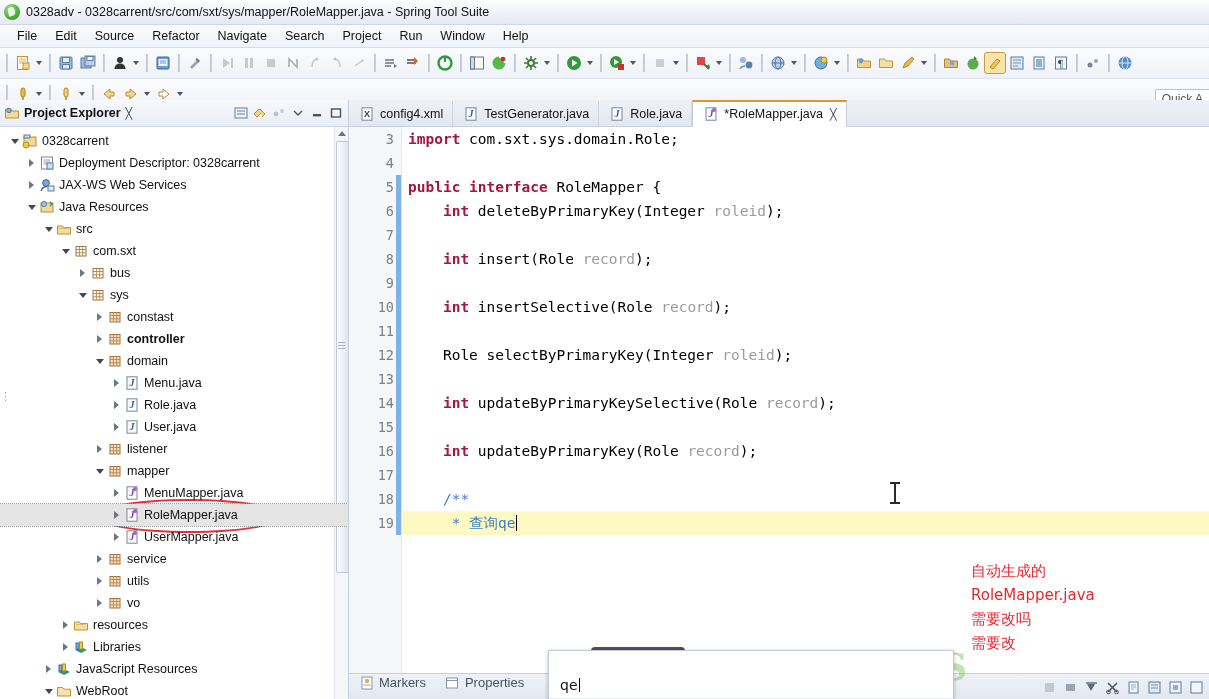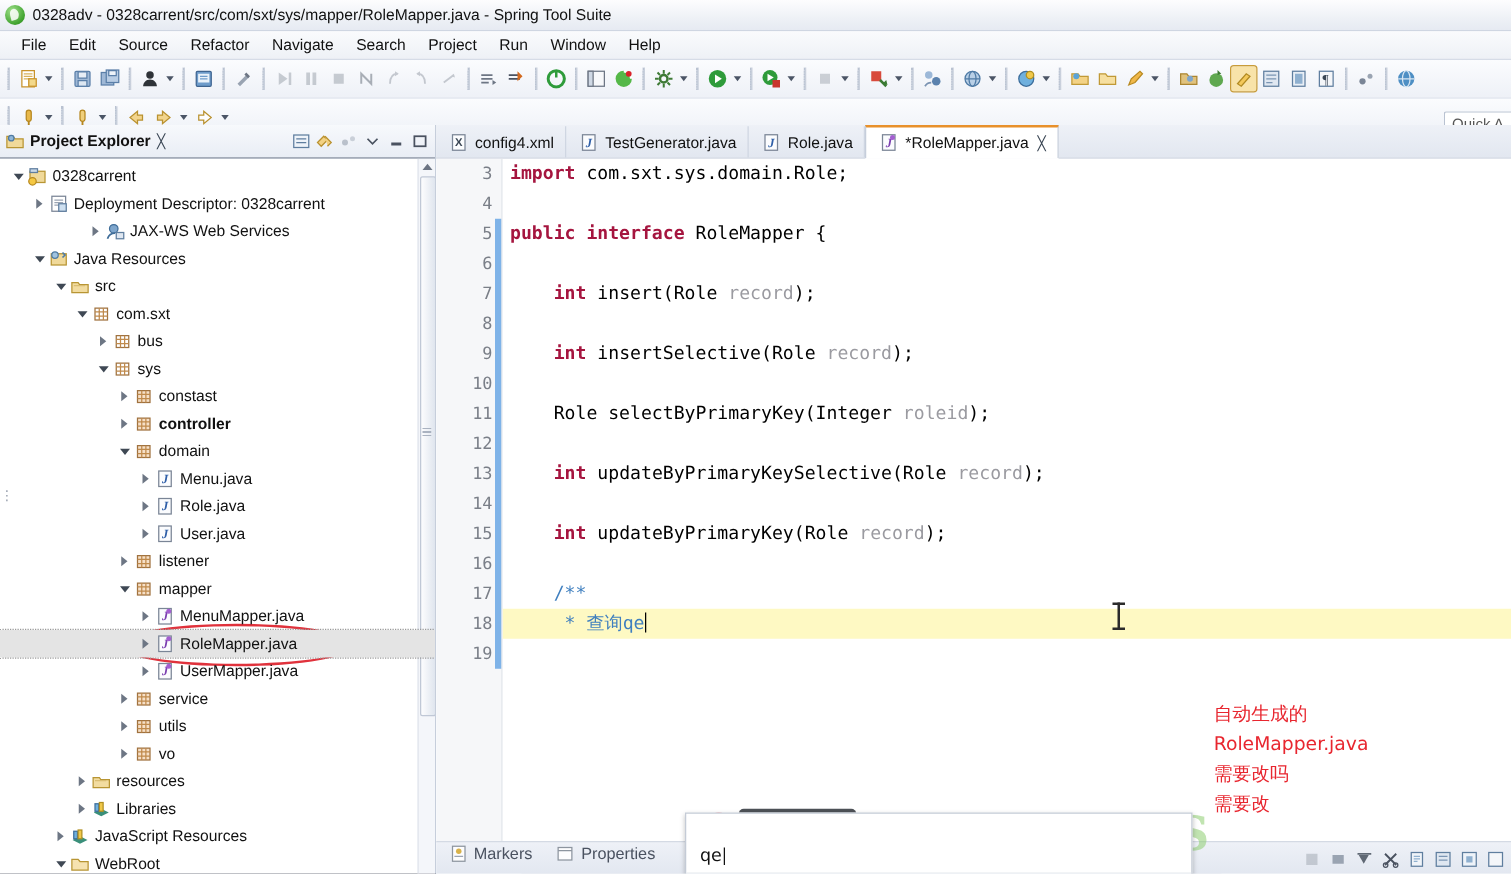--- a/index.html
+++ b/index.html
@@ -663,21 +663,21 @@
             <span class="tw c"></span>
             <span class="ic">
               <svg width="16" height="16">
                 <rect x="2.5" y="2" width="11" height="12" fill="#fff" stroke="#7a8596"></rect>
                 <path d="M4.5 5h7M4.5 7h7M4.5 9h5" stroke="#9aa4b2"></path>
                 <rect x="8" y="8" width="6" height="6" fill="#cfe0f0" stroke="#5f7e9f"></rect>
               </svg>
             </span>
             <span class="lbl">Deployment Descriptor: 0328carrent</span>
           </div>
-          <div class="row" style="padding-left: 25px; margin-left: 45px;">
+          <div class="row" style="padding-left: 25px;">
             <span class="tw c"></span>
             <span class="ic">
               <svg width="16" height="16">
                 <circle cx="7" cy="6" r="3.4" fill="#7fa6cc" stroke="#3f6d99"></circle>
                 <path d="M2 14c1-3 3.5-4.5 6-4.5" stroke="#3f6d99" stroke-width="1.4" fill="none"></path>
                 <rect x="9" y="9" width="6" height="5" fill="#dfe7f1" stroke="#5f7e9f"></rect>
               </svg>
             </span>
             <span class="lbl">JAX-WS Web Services</span>
           </div>
@@ -981,20 +981,21 @@
             <div class="gn">15</div>
             <div class="gn">16</div>
             <div class="gn">17</div>
             <div class="gn">18</div>
             <div class="gn">19</div>
           </div>
         <div class="codelines" id="codelines">
             <div class="cl"><span class="kw">import </span><span>com.sxt.sys.domain.Role;</span></div>
             <div class="cl"></div>
             <div class="cl"><span class="kw">public interface </span><span>RoleMapper {</span></div>
+            <div class="cl"><span>    </span><span class="kw">int</span><span> deleteByPrimaryKey(Integer </span><span class="par">roleid</span><span>);</span></div>
             <div class="cl"></div>
             <div class="cl"><span>    </span><span class="kw">int</span><span> insert(Role </span><span class="par">record</span><span>);</span></div>
             <div class="cl"></div>
             <div class="cl"><span>    </span><span class="kw">int</span><span> insertSelective(Role </span><span class="par">record</span><span>);</span></div>
             <div class="cl"></div>
             <div class="cl"><span>    Role selectByPrimaryKey(Integer </span><span class="par">roleid</span><span>);</span></div>
             <div class="cl"></div>
             <div class="cl"><span>    </span><span class="kw">int</span><span> updateByPrimaryKeySelective(Role </span><span class="par">record</span><span>);</span></div>
             <div class="cl"></div>
             <div class="cl"><span>    </span><span class="kw">int</span><span> updateByPrimaryKey(Role </span><span class="par">record</span><span>);</span></div>

